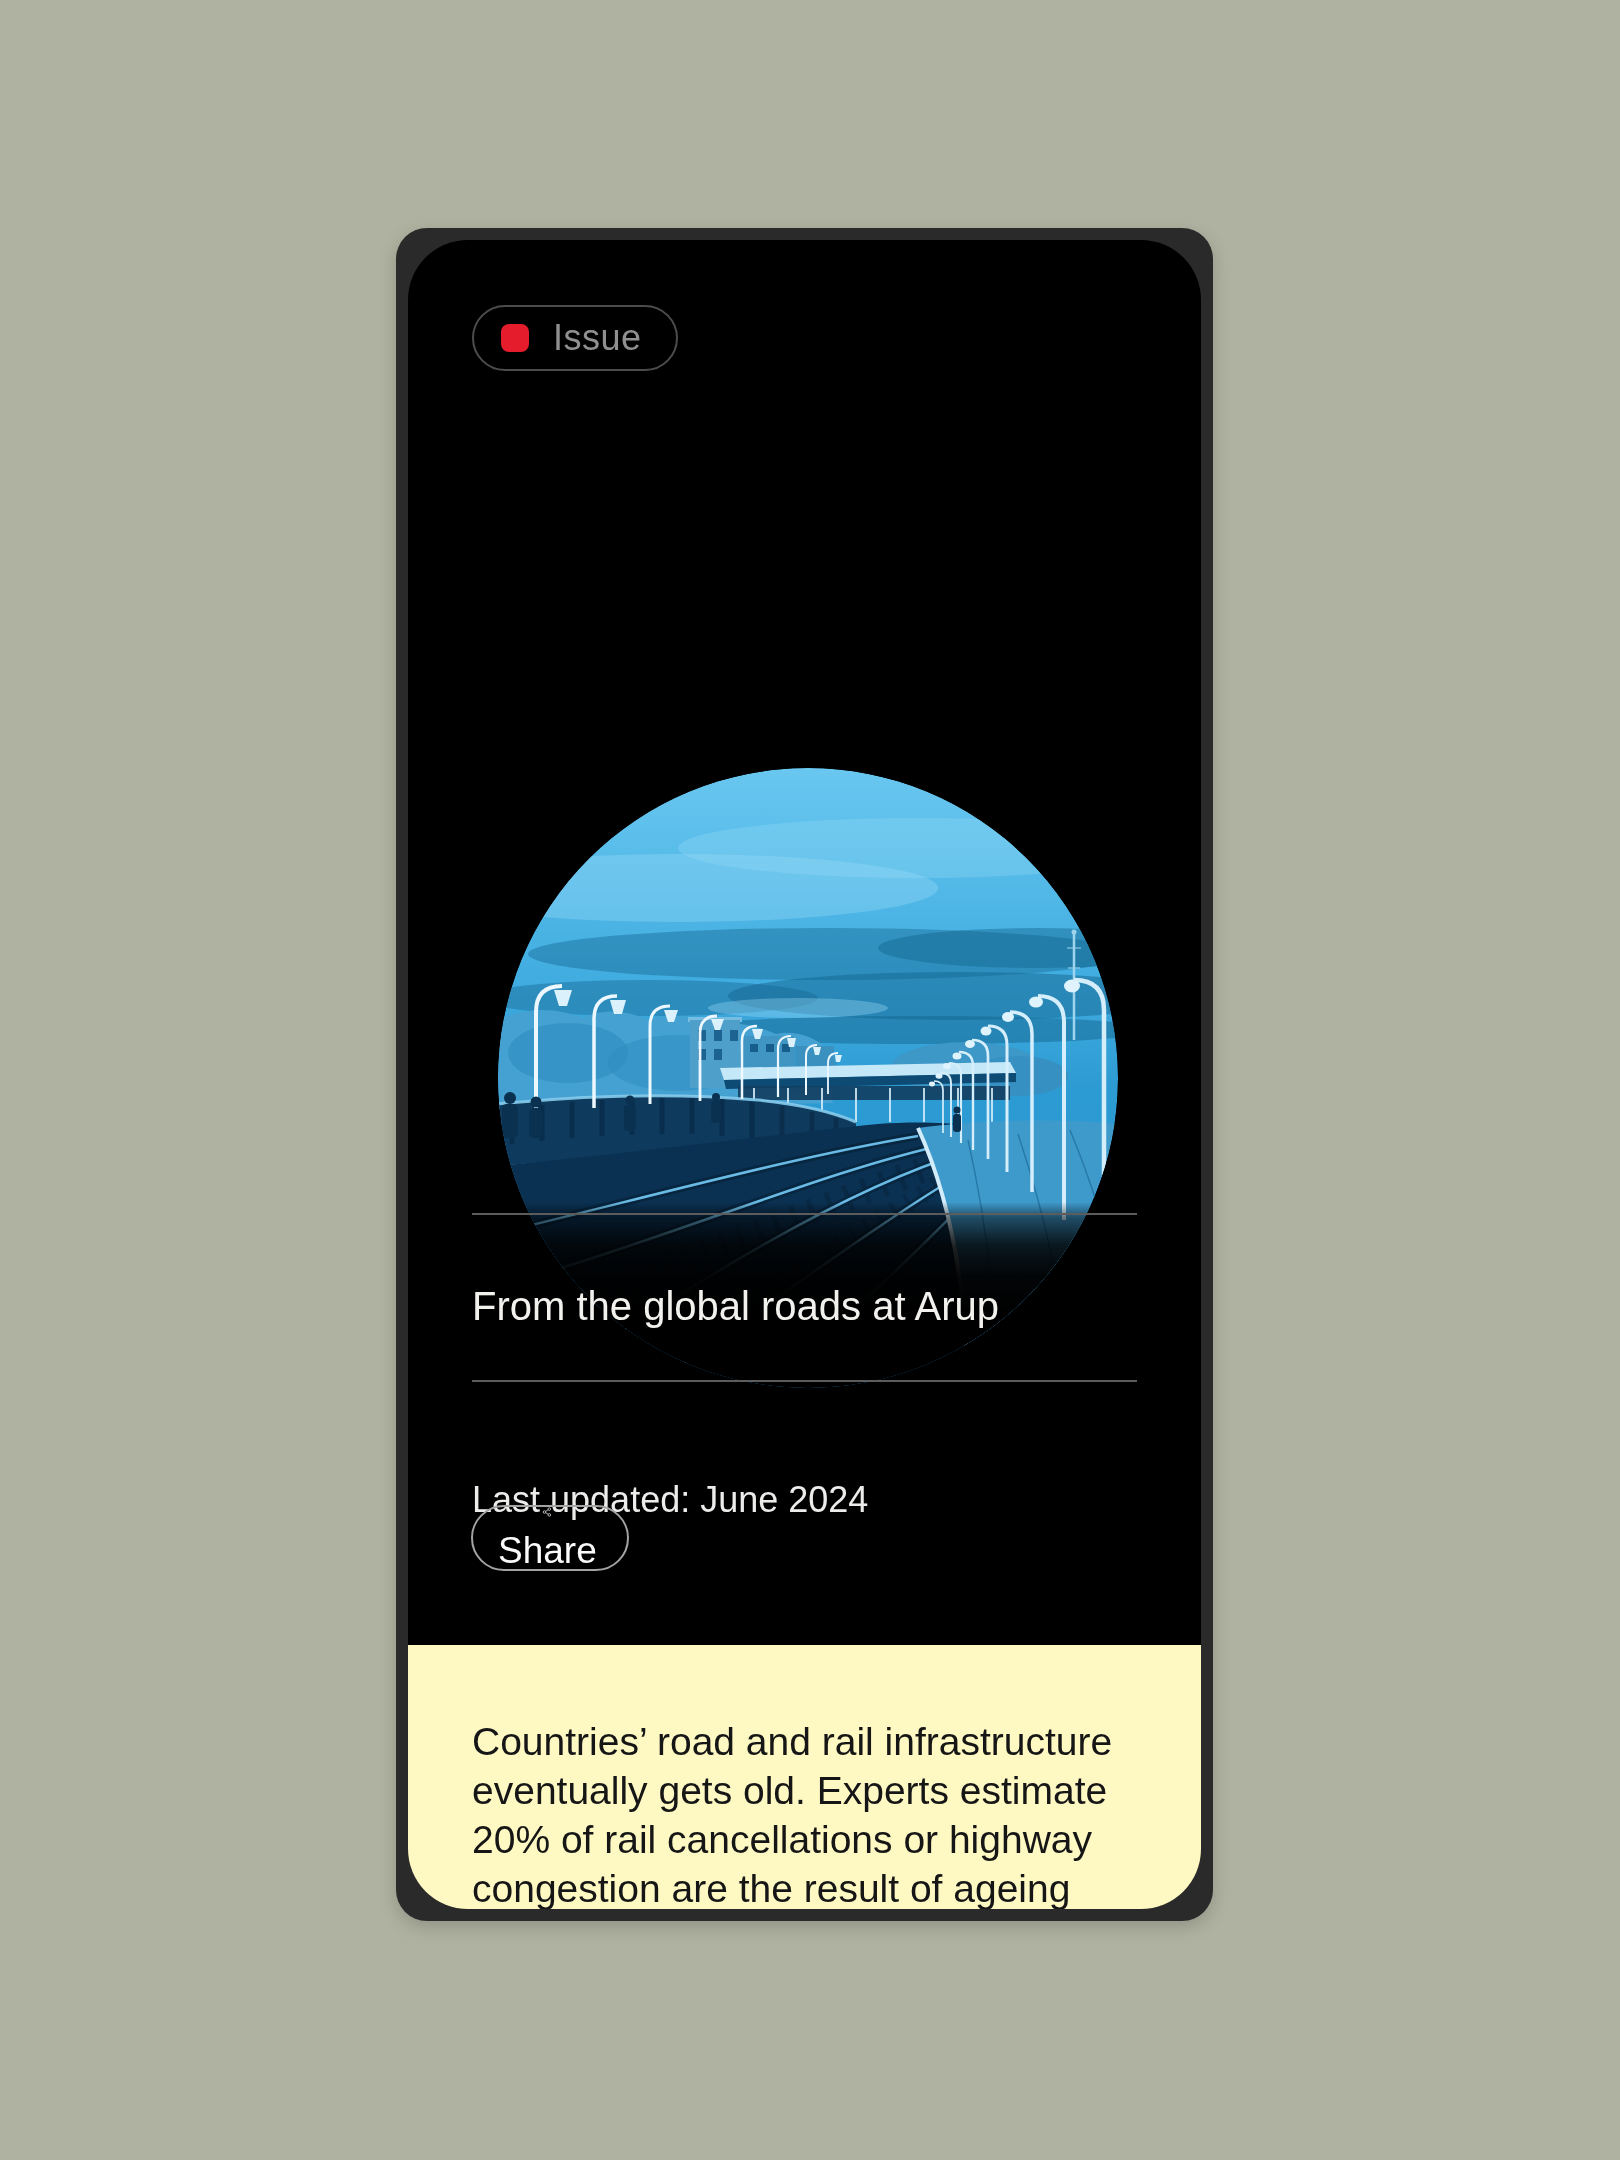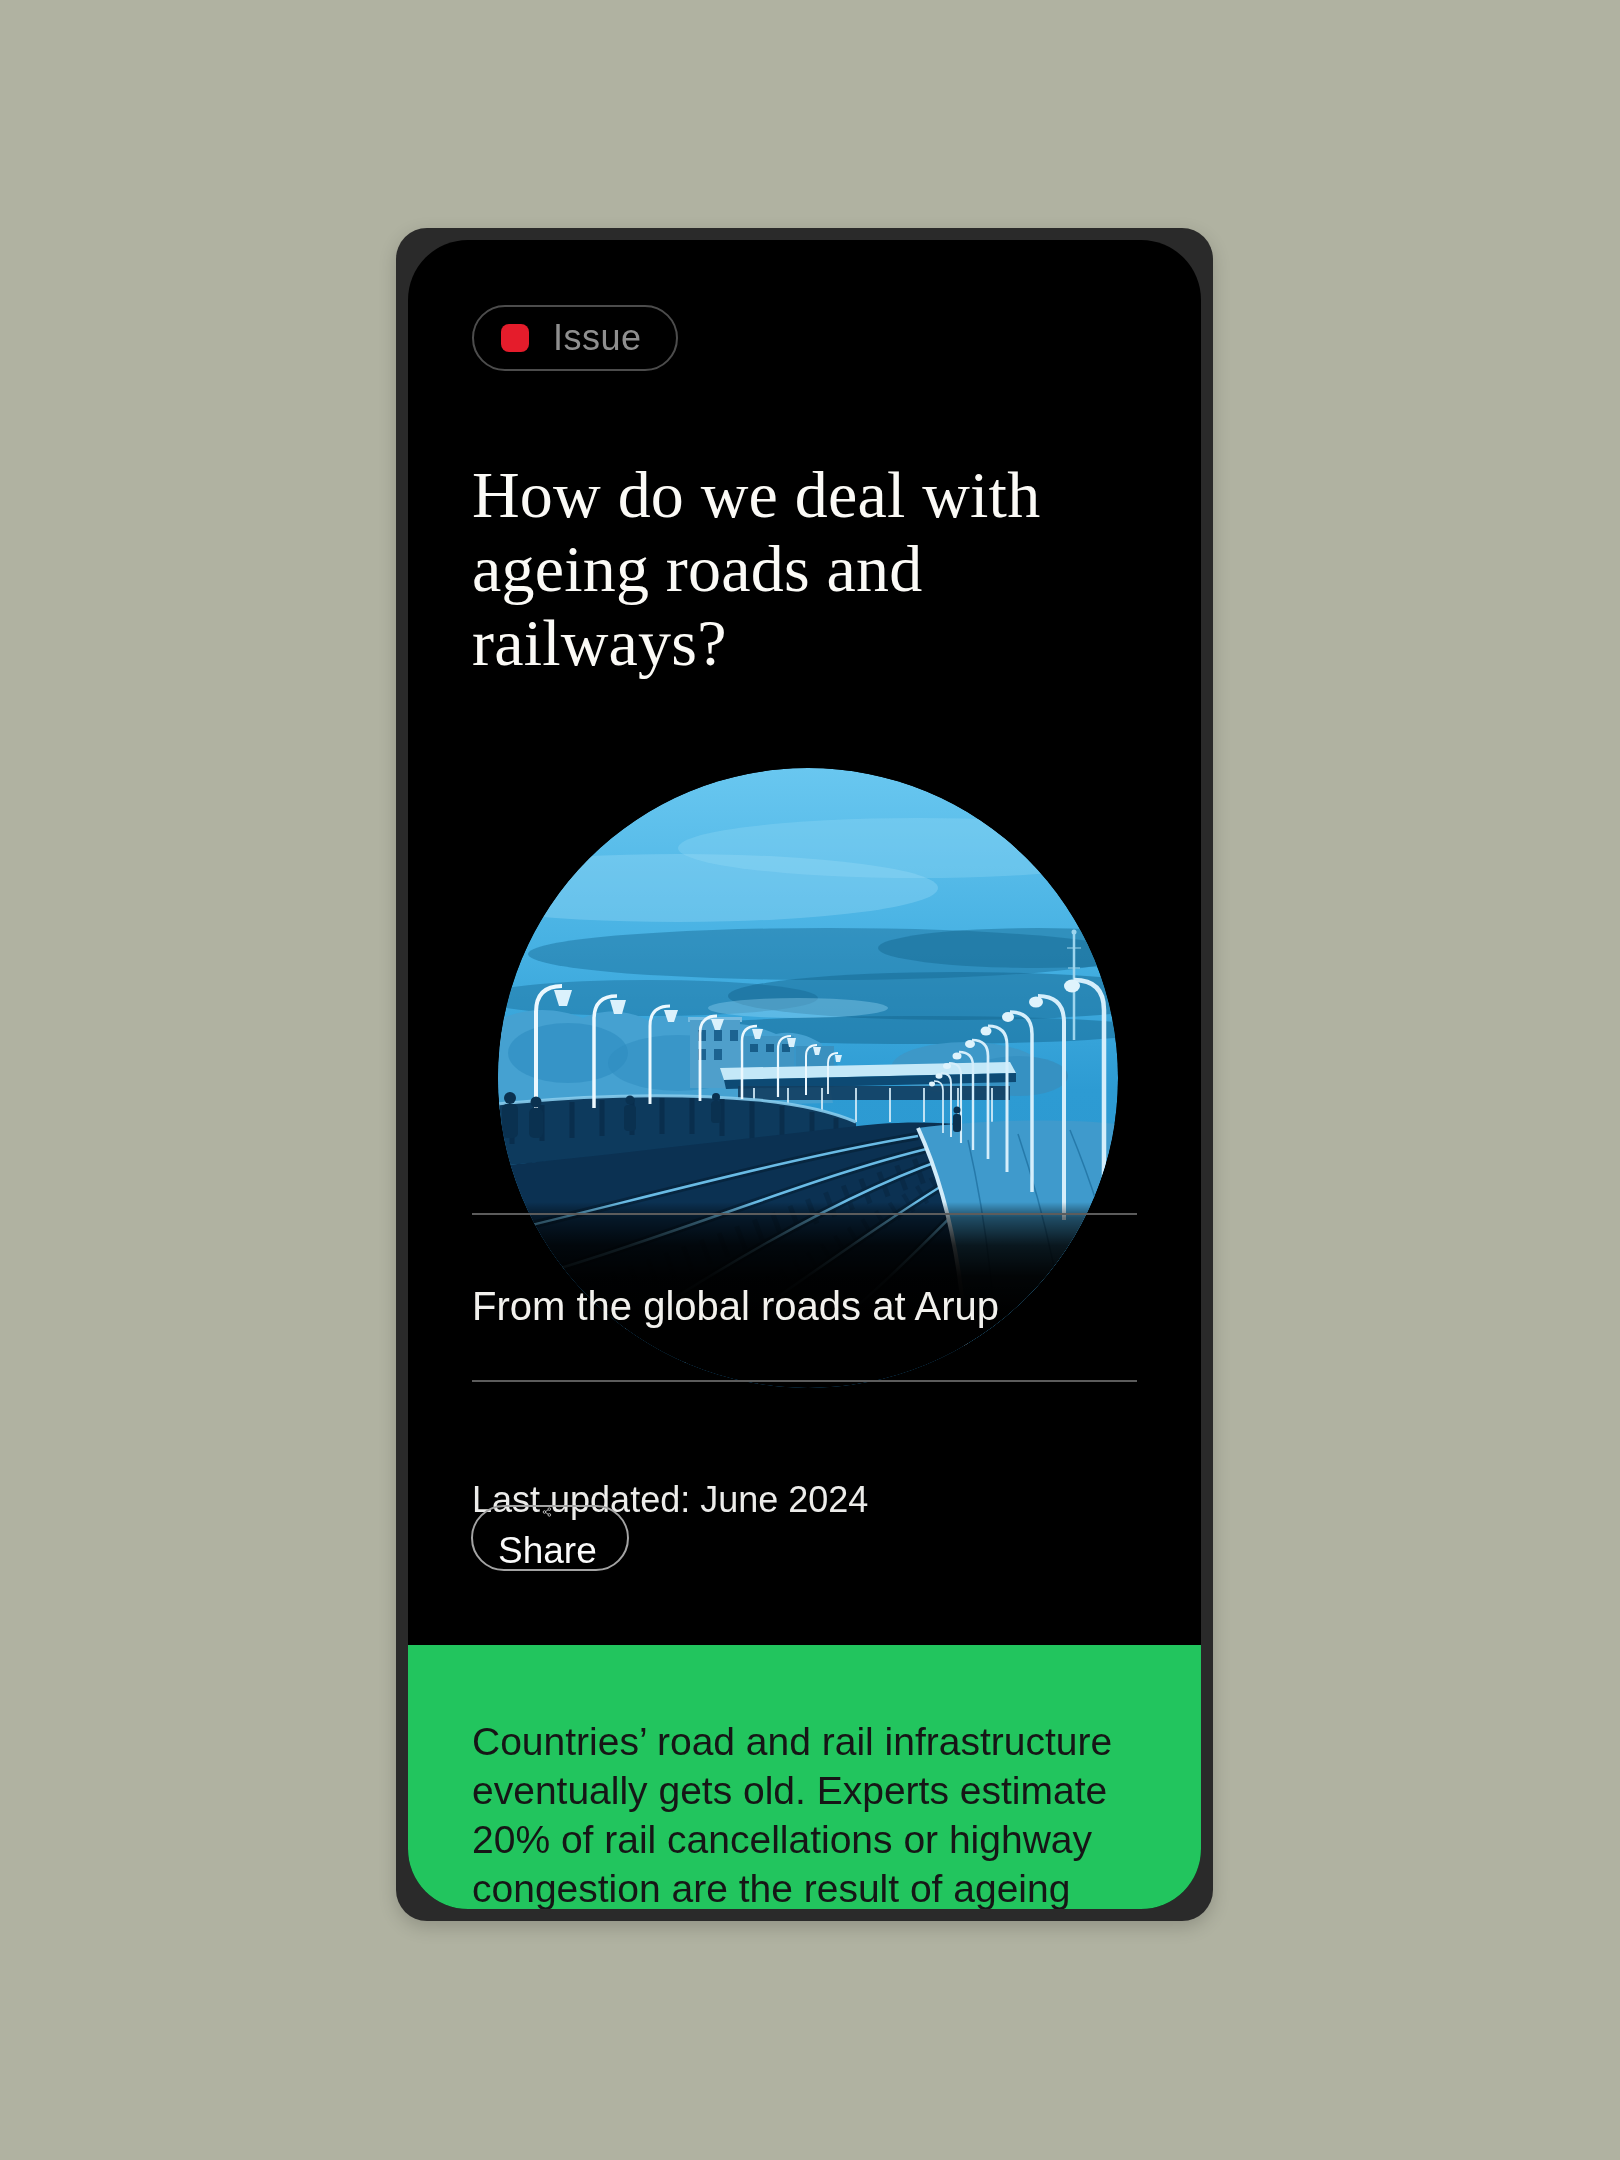--- a/index.html
+++ b/index.html
@@ -68,42 +68,39 @@
     padding:0 30px 0 25px;background:transparent;
     border:2px solid #a3a3a3;border-radius:35px;cursor:pointer;
     box-sizing:border-box;
     flex-direction:column;
   }
   .share-btn svg{display:block;}
   .share-label{font-size:37px;color:#fafafa;line-height:1;}
   
   .panel{
     position:absolute;left:0;right:0;top:1405px;bottom:0;
-    background:#22c55e;z-index:4;
+    background:#fef9c3;z-index:4;
   }
   .intro{
     position:absolute;left:64px;top:72px;width:700px;margin:0;
     font-size:39px;line-height:49px;color:#161616;
     white-space:pre-line;
   }
 </style>
 </head>
 <body>
 
 <div class="phone">
   <div class="screen">
 
     <div class="badge">
       <span class="badge-dot"></span>
       <span class="badge-label">Issue</span>
     </div>
 
-    <h1 class="headline">How do we deal with
-ageing roads and
-railways?</h1>
 
     <div class="hero-wrap">
       <svg viewBox="0 0 620 620">
         <defs>
           <clipPath id="heroClip">
               <circle cx="310" cy="310" r="310"></circle>
             </clipPath>
           <linearGradient id="sky" x1="0" y1="0" x2="0" y2="1">
             <stop offset="0%" stop-color="#69c7f0"></stop>
             <stop offset="30%" stop-color="#45b0e2"></stop>

